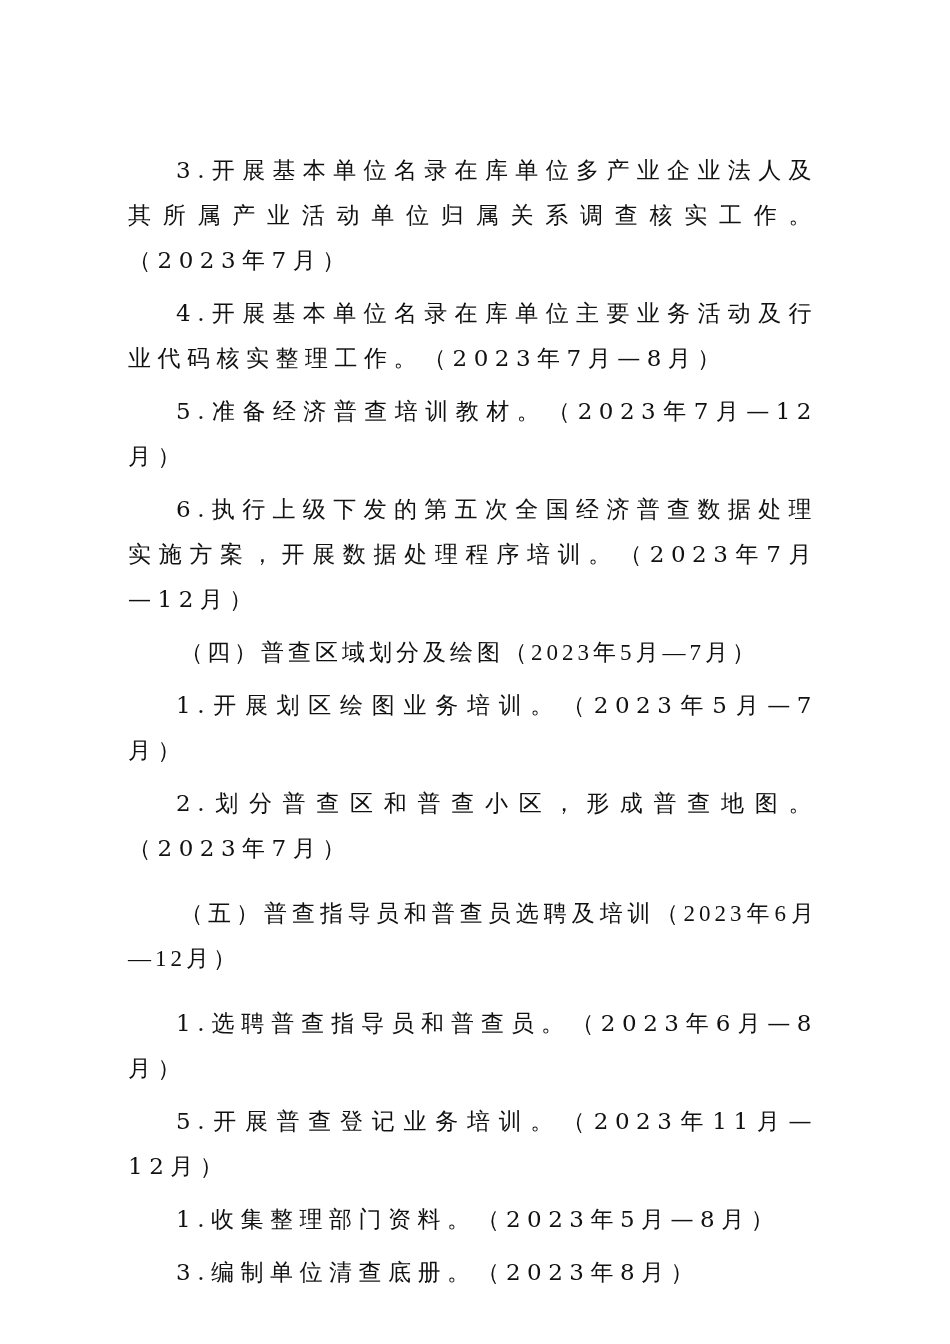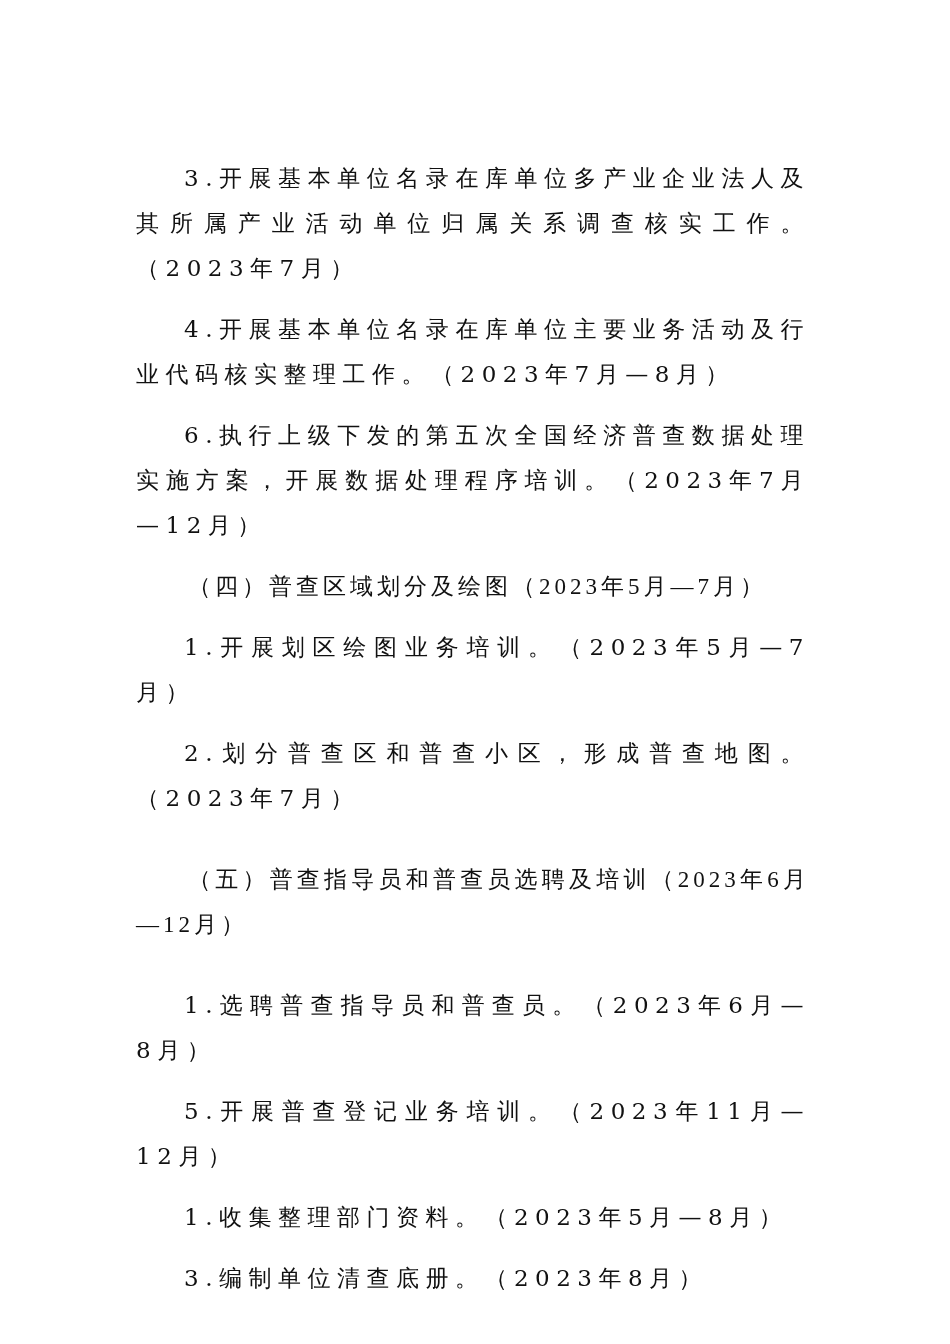--- a/index.html
+++ b/index.html
@@ -8,39 +8,40 @@
     position: absolute;
     left: 120px;
     top: 140px;
     width: 706px;
     font-family: "DejaVu Serif", "Liberation Serif", serif;
     color: #111111;
     font-size: 23px;
     line-height: 45px;
   }
   .p {
-    margin: 16px;
+    margin: 8px;
     text-indent: 48px;
     text-align: justify;
     letter-spacing: 6.5px;
     white-space: normal;
   }
   .p.h {
     font-family: Liberation Serif, serif;
     text-indent: 52px;
     letter-spacing: 4px;
   }
   .gap-h5 { height: 4px; }
 </style>
 </head>
 <body>
 
 <div class="page">
   <p class="p">3.开展基本单位名录在库单位多产业企业法人及其所属产业活动单位归属关系调查核实工作。（2023年7月）</p>
   <p class="p">4.开展基本单位名录在库单位主要业务活动及行业代码核实整理工作。（2023年7月—8月）</p>
+  <p class="p">5.准备经济普查培训教材。（2023年7月—12月）</p>
   <p class="p">6.执行上级下发的第五次全国经济普查数据处理实施方案，开展数据处理程序培训。（2023年7月—12月）</p>
   <p class="p h">（四）普查区域划分及绘图（2023年5月—7月）</p>
   <p class="p">1.开展划区绘图业务培训。（2023年5月—7月）</p>
   <p class="p">2.划分普查区和普查小区，形成普查地图。（2023年7月）</p>
   <div class="gap-h5"></div>
   <p class="p h">（五）普查指导员和普查员选聘及培训（2023年6月—12月）</p>
   <div class="gap-h5"></div>
   <p class="p">1.选聘普查指导员和普查员。（2023年6月—8月）</p>
   <p class="p">5.开展普查登记业务培训。（2023年11月—12月）</p>
   <p class="p">1.收集整理部门资料。（2023年5月—8月）</p>

